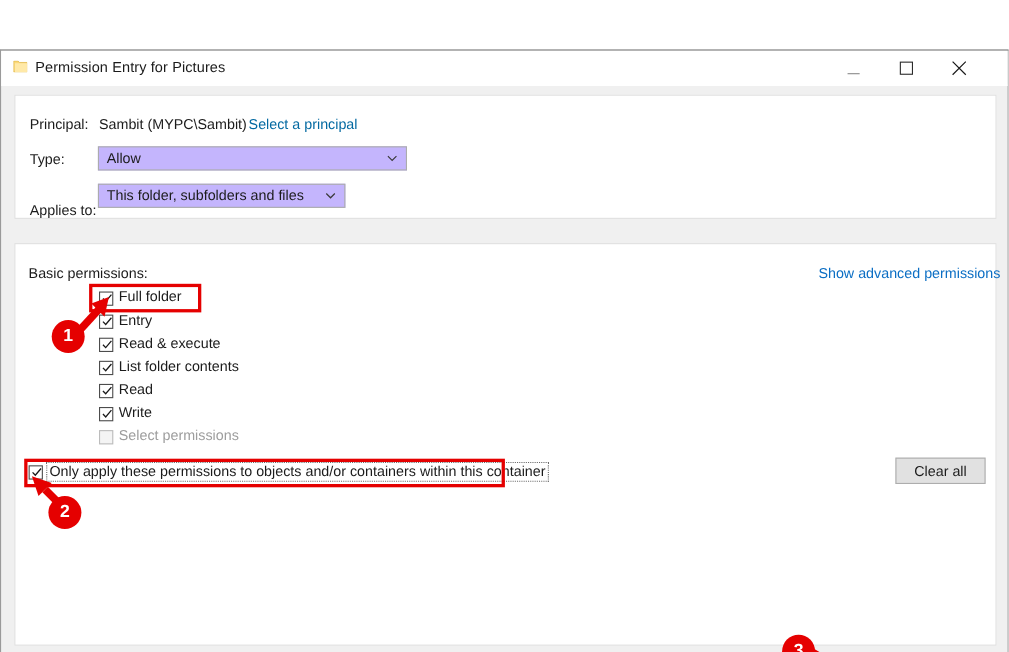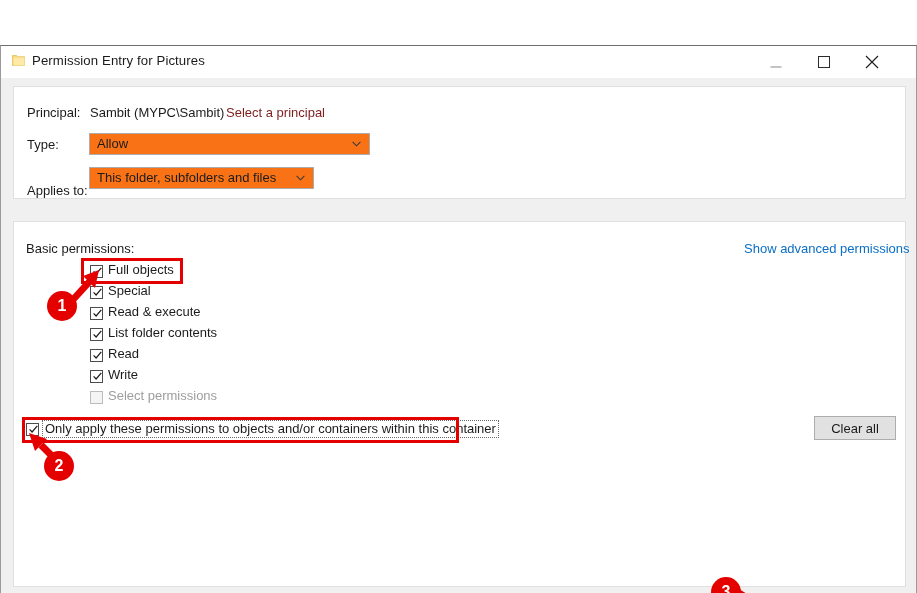--- a/index.html
+++ b/index.html
@@ -104,39 +104,39 @@
     position: absolute;
     left: 89px; top: 59px;
     font-size: 13px;
     color: #1b1b1b;
     white-space: nowrap;
   }
   #link-select-principal {
     position: absolute;
     left: 225px; top: 59px;
     font-size: 13px;
-    color: #7f1d1d;
+    color: #0369a1;
     white-space: nowrap;
     cursor: pointer;
     text-decoration: none;
   }
   #link-show-advanced {
     position: absolute;
     left: 743px; top: 195px;
     font-size: 13px;
     color: #0b6ec4;
     white-space: nowrap;
     cursor: pointer;
     text-decoration: none;
   }
 
   .combo {
     position: absolute;
     height: 22px;
-    background: #f97316;
+    background: #c4b5fd;
     border: 1px solid #acacac;
     box-sizing: border-box;
     cursor: default;
   }
   #combo-type    { left: 88px; top: 87px;  width: 281px; }
   #combo-applies { left: 88px; top: 121px; width: 225px; }
   .combo .combo-text {
     position: absolute;
     left: 7px; top: 2px;
     font-size: 13px;
@@ -327,29 +327,29 @@
   <div id="lbl-basic-perms">Basic permissions:</div>
   <a id="link-show-advanced">Show advanced permissions</a>
 
   <div id="perm-list">
       <div class="perm-row" style="top: 216px;">
         <span class="cbox">
           <svg class="tick" viewBox="0 0 11 11">
             <path d="M1.6 5.4 L4.1 8.0 L9.3 1.9" stroke="#1b1b1b" stroke-width="1.2" fill="none"></path>
           </svg>
         </span>
-        <span class="perm-label">Full objects</span>
+        <span class="perm-label">Full folder</span>
       </div>
       <div class="perm-row" style="top: 237px;">
         <span class="cbox">
           <svg class="tick" viewBox="0 0 11 11">
             <path d="M1.6 5.4 L4.1 8.0 L9.3 1.9" stroke="#1b1b1b" stroke-width="1.2" fill="none"></path>
           </svg>
         </span>
-        <span class="perm-label">Special</span>
+        <span class="perm-label">Entry</span>
       </div>
       <div class="perm-row" style="top: 258px;">
         <span class="cbox">
           <svg class="tick" viewBox="0 0 11 11">
             <path d="M1.6 5.4 L4.1 8.0 L9.3 1.9" stroke="#1b1b1b" stroke-width="1.2" fill="none"></path>
           </svg>
         </span>
         <span class="perm-label">Read &amp; execute</span>
       </div>
       <div class="perm-row" style="top: 279px;">

